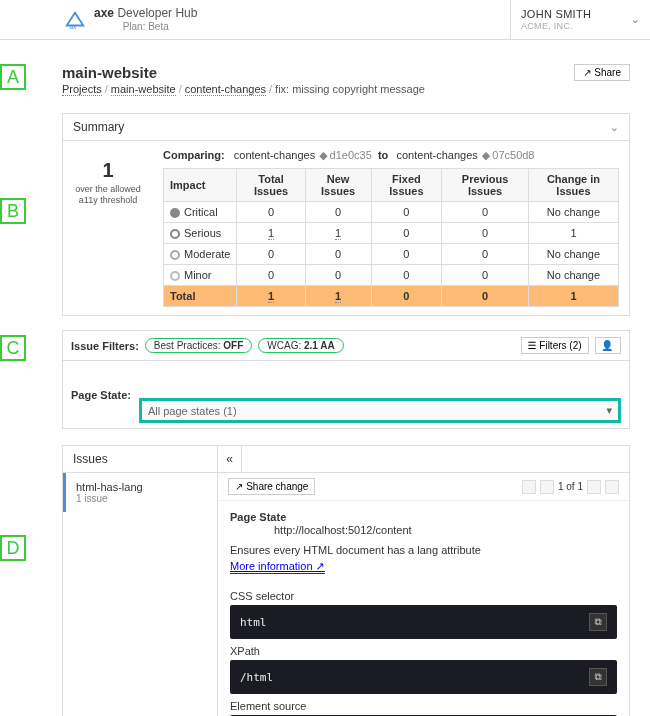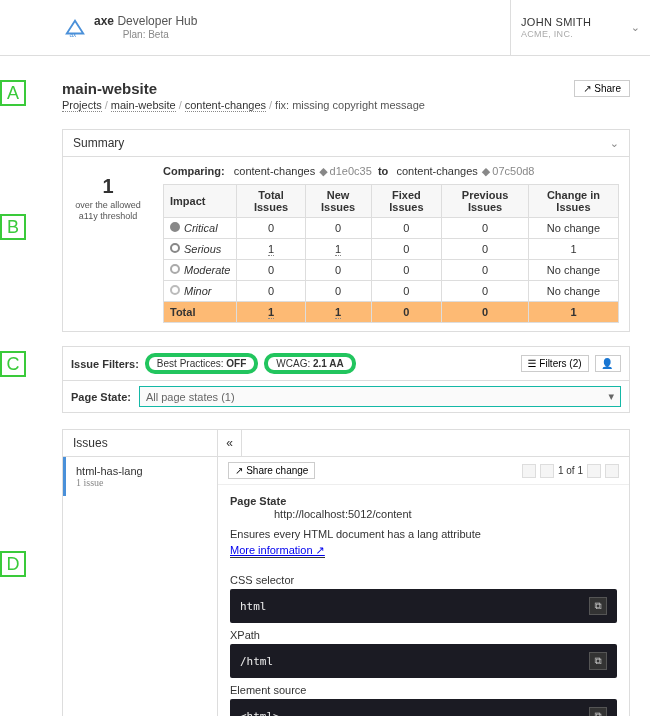--- a/index.html
+++ b/index.html
@@ -1,17 +1,17 @@
 <!DOCTYPE html>
 <html><head>
 <meta charset="utf-8">
 <style>
 * { box-sizing: border-box; margin: 0; padding: 0; }
 body { font-family: -apple-system, BlinkMacSystemFont, "Segoe UI", Arial, sans-serif; font-size: 12px; color: #333; background: #fff; width: 650px; }
-.topbar { display: flex; border-bottom: 1px solid #ddd; height: 56px; }
+.topbar { display: flex; border-bottom: 1px solid #ddd; height: 40px; }
 .topbar-left { flex: 1; display: flex; align-items: center; padding-left: 64px; gap: 8px; }
 .logo { width: 22px; height: 22px; }
 .brand-text { display: flex; flex-direction: column; line-height: 1.1; }
 .brand-title { font-size: 12px; color: #555; }
 .brand-title b { color: #333; }
 .brand-plan { font-size: 10px; color: #888; text-align: center; }
 .topbar-right { width: 140px; border-left: 1px solid #ddd; display: flex; align-items: center; justify-content: space-between; padding: 0 10px; }
 .user-block { line-height: 1.2; }
 .user-name { font-size: 11px; color: #333; letter-spacing: 0.3px; }
 .user-org { font-size: 9px; color: #aaa; letter-spacing: 0.3px; }
@@ -37,44 +37,44 @@
 .sum-right { flex: 1; padding: 8px 10px; }
 .comparing { font-size: 11px; color: #333; margin-bottom: 6px; }
 .comparing .lbl { font-weight: 600; margin-right: 4px; }
 .comparing .branch { color: #333; margin: 0 2px; }
 .comparing .commit { color: #888; }
 .comparing .diamond { color: #888; margin: 0 2px; }
 table.impact { width: 100%; border-collapse: collapse; font-size: 11px; }
 table.impact th, table.impact td { border: 1px solid #ddd; padding: 4px 6px; text-align: center; }
 table.impact th { background: #f7f7f7; font-weight: 600; }
 table.impact td:first-child, table.impact th:first-child { text-align: left; }
-.impact-cell { display: flex; align-items: flex-start; gap: 4px; font-style: italic; }
+.impact-cell { display: flex; align-items: flex-end; gap: 4px; }
 .sev-icon { display: inline-block; width: 10px; height: 10px; border-radius: 50%; border: 2px solid #888; }
 .sev-critical { background: #888; border-color: #888; }
 .sev-serious { border-color: #888; background: #fff; }
 .sev-moderate { border-color: #aaa; }
 .sev-minor { border-color: #bbb; }
 .underline-dotted { border-bottom: 1px dotted #888; }
 tr.total-row td { background: #fdba74; font-weight: 600; }
 
 .filters-bar { border: 1px solid #ddd; margin-top: 14px; margin-left: 42px; padding: 6px 8px; display: flex; align-items: center; gap: 6px; font-size: 11px; }
-.pill { border: 4px solid #22c55e; border-radius: 10px; padding: 1px 8px; font-size: 10px; background: #fff; white-space: nowrap; }
+.pill { border: 1px solid #22c55e; border-radius: 10px; padding: 1px 8px; font-size: 10px; background: #fff; white-space: nowrap; }
 .pill b { font-weight: 600; }
 .filters-right { margin-left: auto; display: flex; gap: 6px; align-items: center; }
 .icon-btn { border: 1px solid #ccc; padding: 2px 6px; font-size: 10px; background: #fff; cursor: pointer; }
 
 .pagestate-bar { border: 1px solid #ddd; border-top: none; margin-left: 42px; padding: 5px 8px; display: flex; align-items: center; gap: 8px; font-size: 11px; }
-.select { flex: 1; border: 1px solid #14b8a6; padding: 3px 6px; font-size: 11px; color: #666; background: #fafafa; display: flex; justify-content: space-between; align-items: center; }
+.select { flex: 1; border: 3px solid #14b8a6; padding: 3px 6px; font-size: 11px; color: #666; background: #fafafa; display: flex; justify-content: space-between; align-items: center; margin-top: 32px; }
 
 .issues-panel { display: flex; }
 .issues-side { width: 155px; border-right: 1px solid #ddd; }
 .issues-side-h { padding: 6px 10px; border-bottom: 1px solid #ddd; font-size: 12px; }
 .issue-item { padding: 8px 10px; border-left: 3px solid #4a90d9; }
 .issue-item-title { font-size: 11px; color: #333; }
-.issue-item-count { font-size: 10px; color: #888; font-family: Liberation Serif, serif; }
+.issue-item-count { font-size: 10px; color: #888; }
 
 .issues-main { flex: 1; }
 .issue-top { display: flex; align-items: center; border-bottom: 1px solid #ddd; }
 .issue-collapse { width: 24px; text-align: center; border-right: 1px solid #ddd; padding: 6px 0; font-size: 12px; }
 .issue-title { flex: 1; padding: 6px 10px; font-size: 11px; }
 .issue-actions { display: flex; align-items: center; justify-content: space-between; padding: 5px 10px; border-bottom: 1px solid #eee; }
 .pager { display: flex; align-items: center; gap: 4px; font-size: 10px; }
 .pager-btn { width: 14px; height: 14px; border: 1px solid #ddd; background: #f5f5f5; }
 
 .issue-body { padding: 10px 12px; font-size: 11px; }

